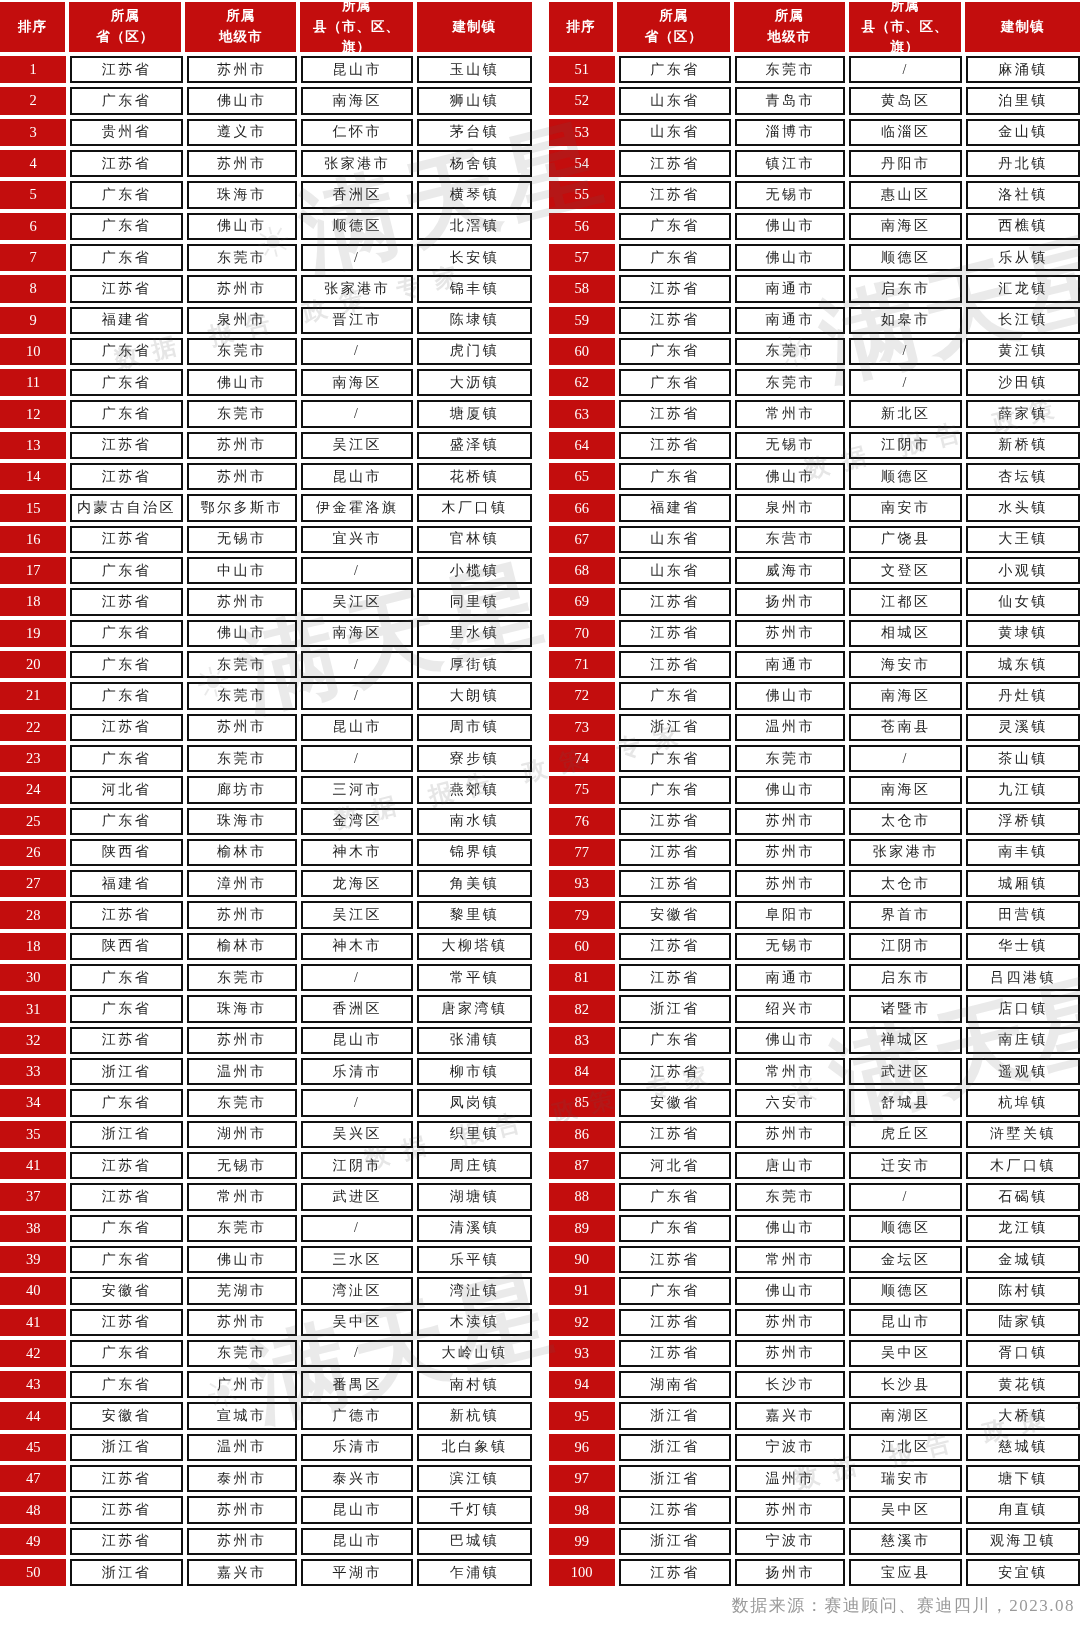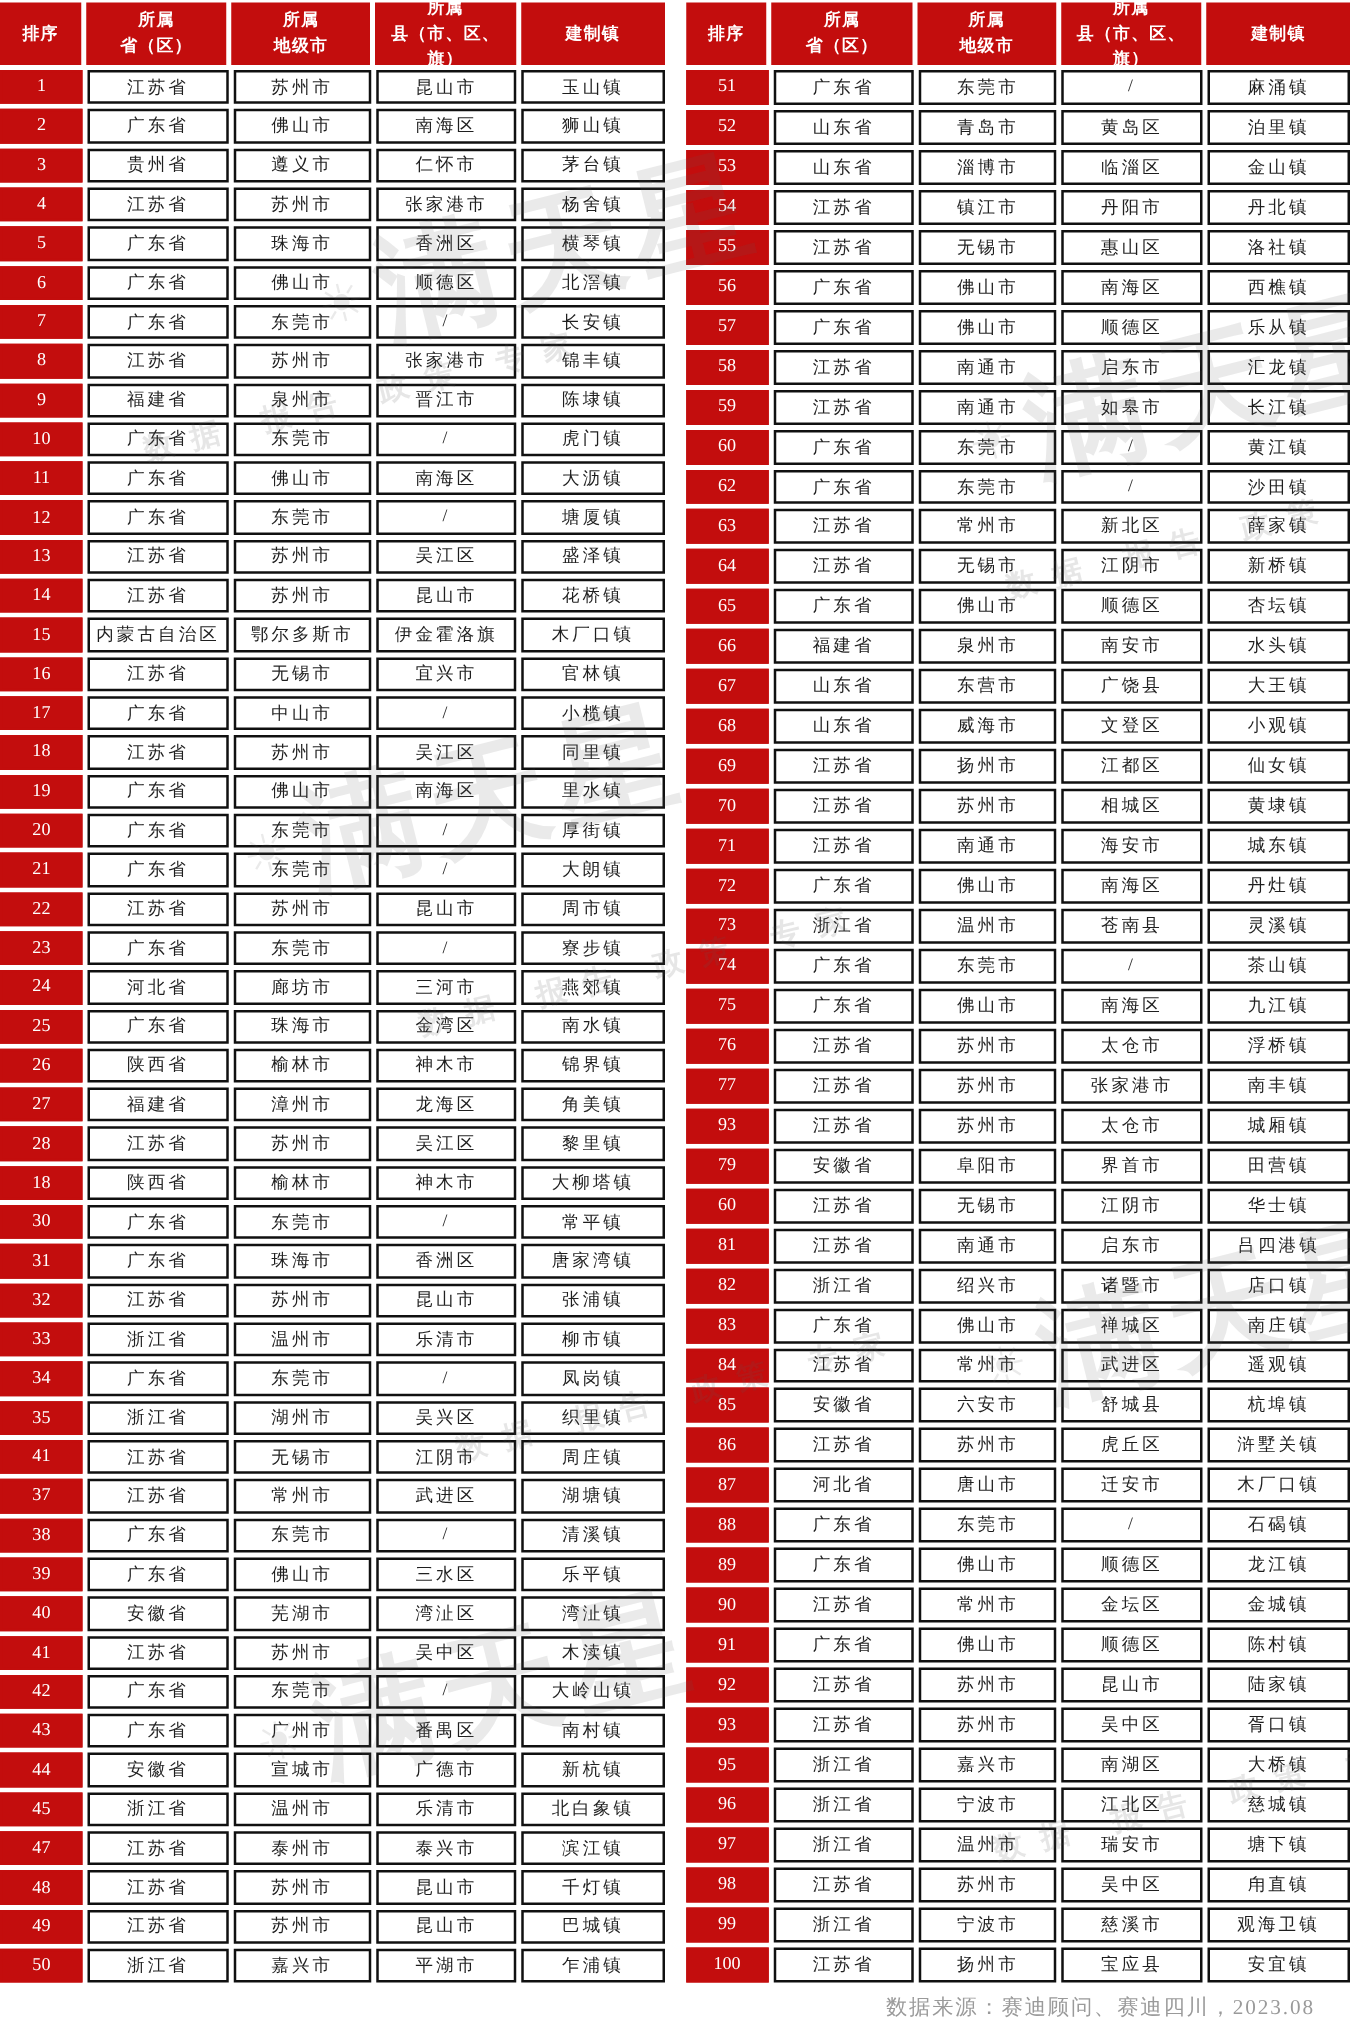--- a/index.html
+++ b/index.html
@@ -36,21 +36,21 @@
   .cell{
     background:#ffffff;border:2px solid #101010;
     color:#1f1f1f;font-size:14px;letter-spacing:2.5px;
   }
   .cell.rank{
     background:#C30D0D;border-color:#C30D0D;color:#ffffff;
     font-size:14.5px;letter-spacing:0;
   }
   .footer{
     height:38px;display:flex;align-items:center;justify-content:flex-end;
-    padding-right:28px;box-sizing:border-box;
+    padding-right:5px;box-sizing:border-box;
     color:#9a9a9a;font-size:17px;letter-spacing:1.5px;
   }
   
   .wm-layer{position:absolute;inset:0;pointer-events:none;z-index:5;}
   .wm{
     position:absolute;transform:rotate(-14deg);
     font-weight:bold;font-size:96px;letter-spacing:8px;
     color:rgba(90,90,90,0.13);white-space:nowrap;
     font-family:"Liberation Sans","DejaVu Sans",sans-serif;
   }
@@ -727,20 +727,27 @@
             <div class="cell c4">陆家镇</div>
           </div>
           <div class="row">
             <div class="cell c0 rank">93</div>
             <div class="cell c1">江苏省</div>
             <div class="cell c2">苏州市</div>
             <div class="cell c3">吴中区</div>
             <div class="cell c4">胥口镇</div>
           </div>
           <div class="row">
+            <div class="cell c0 rank">94</div>
+            <div class="cell c1">湖南省</div>
+            <div class="cell c2">长沙市</div>
+            <div class="cell c3">长沙县</div>
+            <div class="cell c4">黄花镇</div>
+          </div>
+          <div class="row">
             <div class="cell c0 rank">95</div>
             <div class="cell c1">浙江省</div>
             <div class="cell c2">嘉兴市</div>
             <div class="cell c3">南湖区</div>
             <div class="cell c4">大桥镇</div>
           </div>
           <div class="row">
             <div class="cell c0 rank">96</div>
             <div class="cell c1">浙江省</div>
             <div class="cell c2">宁波市</div>

